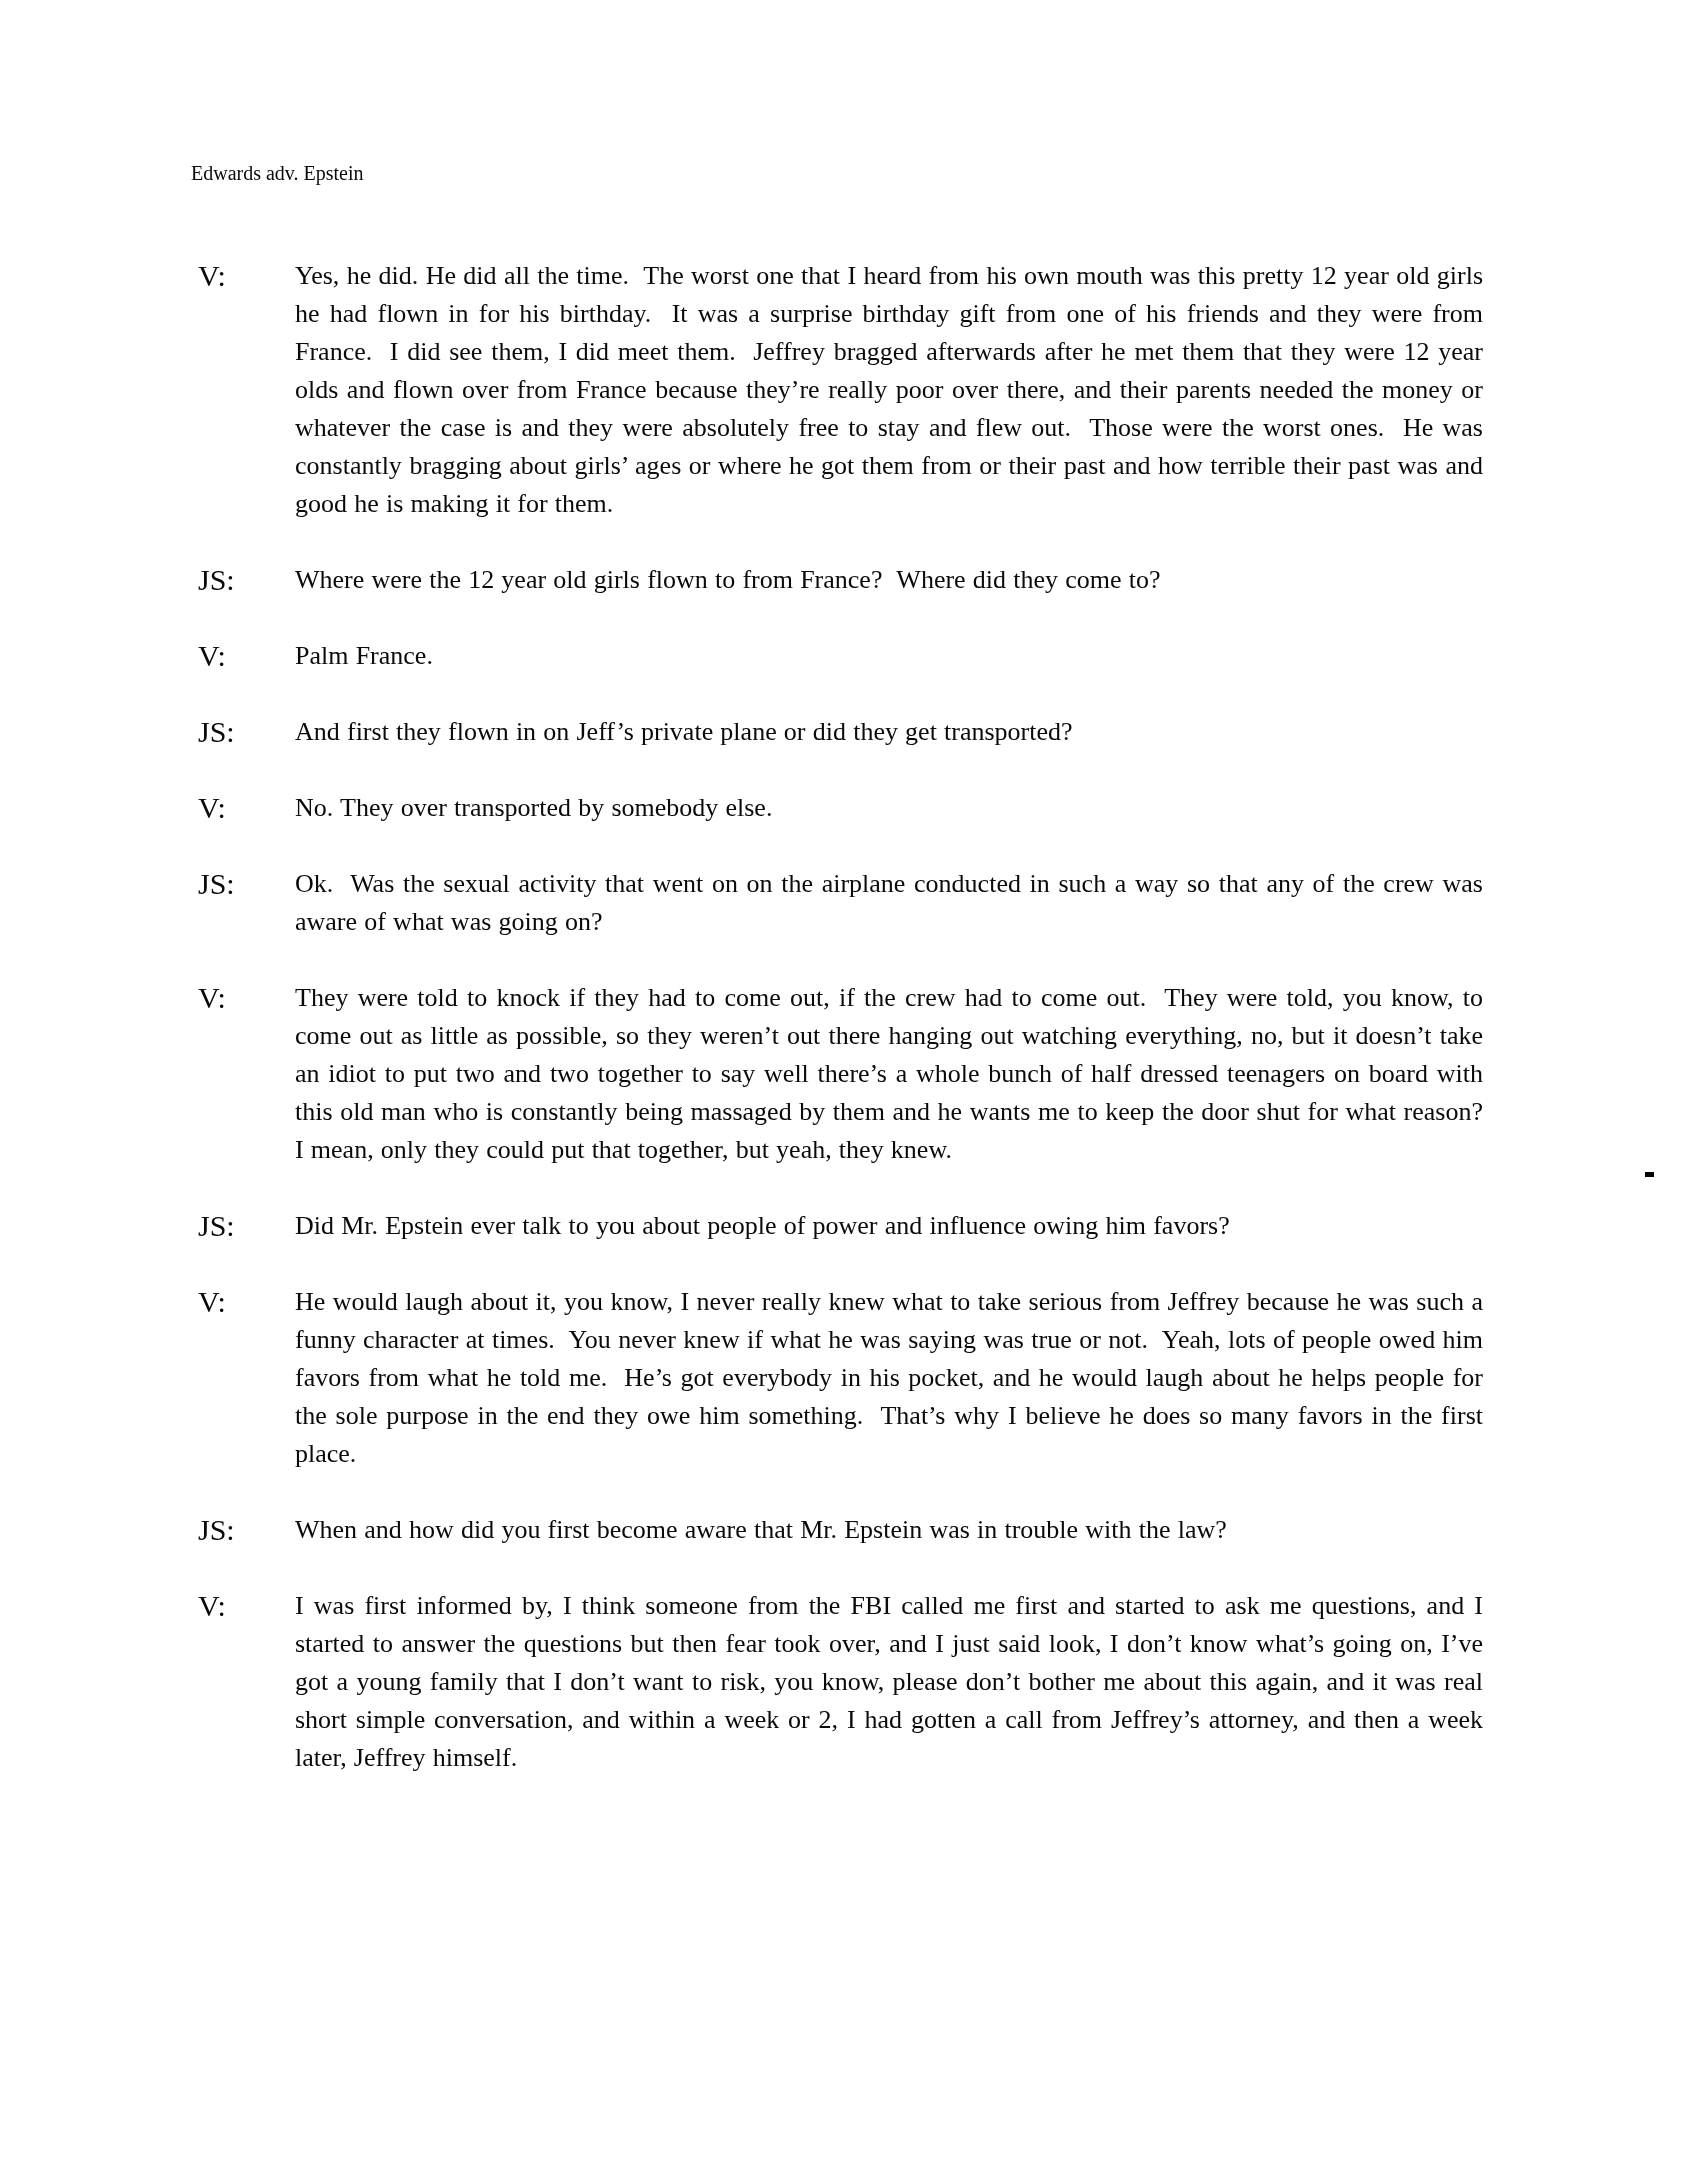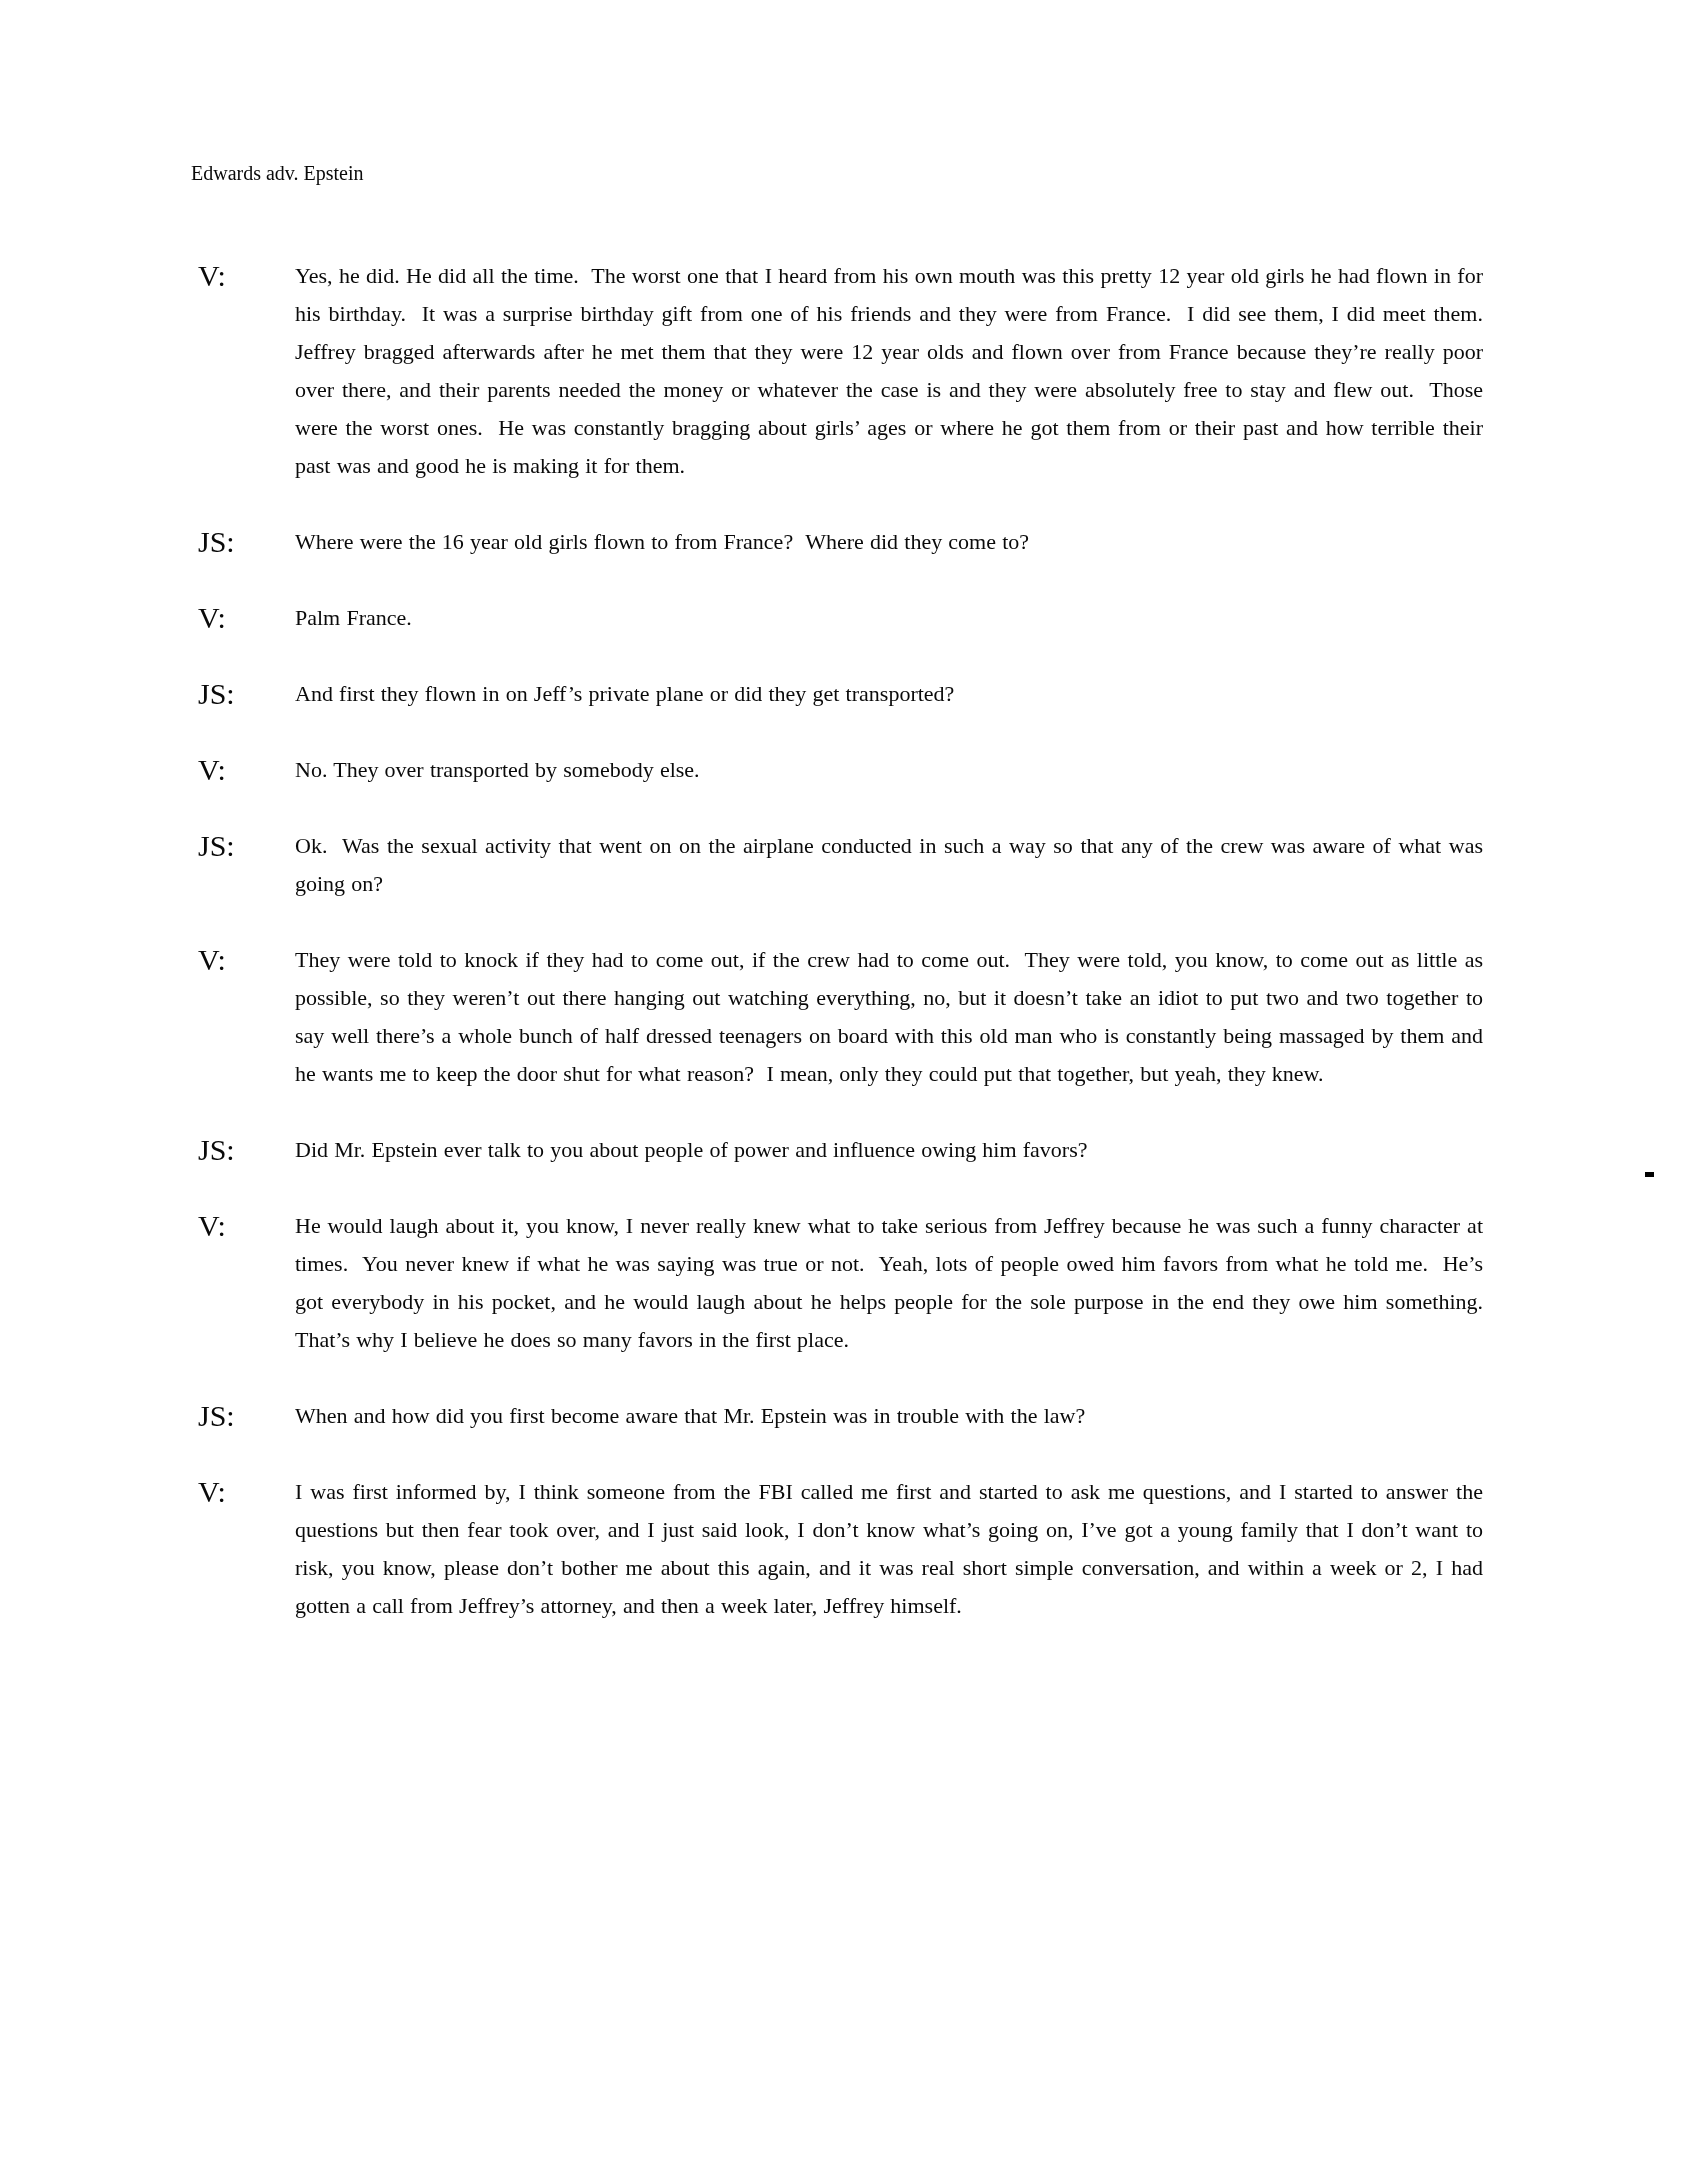--- a/index.html
+++ b/index.html
@@ -36,21 +36,21 @@
     margin-bottom: 38px;
   }
   .speaker {
     flex: 0 0 97px;
     width: 97px;
     font-size: 30px;
     line-height: 38px;
   }
   .speech {
     flex: 1 1 auto;
-    font-size: 22px;
+    font-size: 26px;
     line-height: 38px;
     text-align: justify;
     white-space: pre-wrap;
     word-spacing: 0.7px;
   }
   .speck {
     position: absolute;
     left: 1645px;
     top: 1172px;
     width: 8.6px;
@@ -67,21 +67,21 @@
     <div>Edwards adv. Epstein</div>
   </header>
 
   <main class="transcript" id="transcript">
       <div class="entry">
         <div class="speaker">V:</div>
         <div class="speech">Yes, he did. He did all the time.  The worst one that I heard from his own mouth was this pretty 12 year old girls he had flown in for his birthday.  It was a surprise birthday gift from one of his friends and they were from France.  I did see them, I did meet them.  Jeffrey bragged afterwards after he met them that they were 12 year olds and flown over from France because they’re really poor over there, and their parents needed the money or whatever the case is and they were absolutely free to stay and flew out.  Those were the worst ones.  He was constantly bragging about girls’ ages or where he got them from or their past and how terrible their past was and good he is making it for them.</div>
       </div>
       <div class="entry">
         <div class="speaker">JS:</div>
-        <div class="speech">Where were the 16 year old girls flown to from France?  Where did they come to?</div>
+        <div class="speech">Where were the 12 year old girls flown to from France?  Where did they come to?</div>
       </div>
       <div class="entry">
         <div class="speaker">V:</div>
         <div class="speech">Palm France.</div>
       </div>
       <div class="entry">
         <div class="speaker">JS:</div>
         <div class="speech">And first they flown in on Jeff’s private plane or did they get transported?</div>
       </div>
       <div class="entry">

